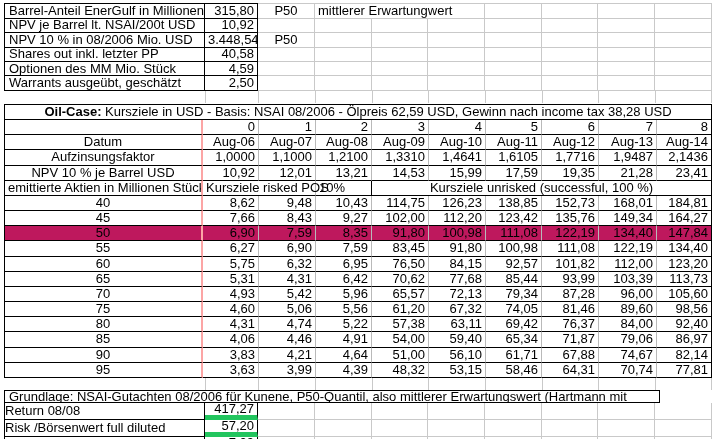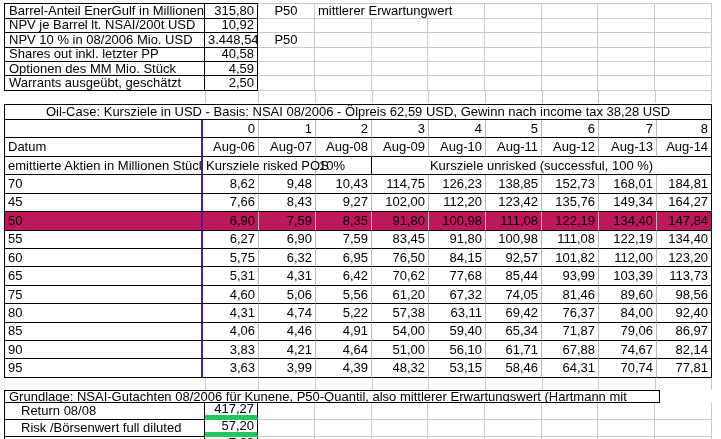--- a/index.html
+++ b/index.html
@@ -16,32 +16,32 @@
   #toptable td{border-right:1px solid #c9c9c9;border-bottom:1px solid #c9c9c9}
   #toptable tr:first-child td{border-top:1px solid #c9c9c9}
   #toptable td.lab{border-left:1px solid #000;border-right:1px solid #000;border-bottom:1px solid #000;padding-left:4px}
   #toptable td.val{border-right:1px solid #000;border-bottom:1px solid #000}
   #toptable tr:first-child td.lab,#toptable tr:first-child td.val{border-top:1px solid #000}
   .nob{border-right:none !important}
   .hlcell{background:#c6c6c6;border:2px solid #000 !important}
   
   #mt{left:4px;top:104px;width:708px;height:274px}
   #mt td{border-right:1px solid #b9b9b9;border-bottom:1px solid #000}
-  #mt td.mlab{border-left:1px solid #000;border-right:2px solid #4c1d95;text-align:left}
+  #mt td.mlab{border-left:1px solid #000;border-right:2px solid #fca5a5;text-align:center}
   #mt td.last{border-right:1px solid #000}
   #mt td.title{border:1px solid #000;text-align:center;height:16px}
   #mt td.posr{border-right:1px solid #000}
   #mt tr.hl td{background:#be185d}
-  .b{font-weight:normal}
+  .b{font-weight:bold}
   
   #grund{position:absolute;left:4px;top:390px;width:656px;height:13px;border:1px solid #000;
          box-sizing:border-box;padding:0 0 0 4px;overflow:hidden;line-height:11px}
   #bt{left:4px;top:403px;width:708px}
   #bt td{border-right:1px solid #c9c9c9;border-bottom:1px solid #c9c9c9;height:12px}
-  #bt td.lab{border-left:1px solid #000;border-right:1px solid #000;border-bottom:1px solid #000;padding-left:16px}
+  #bt td.lab{border-left:1px solid #000;border-right:1px solid #000;border-bottom:1px solid #000;padding-left:0}
   #bt td.val{border-right:1px solid #000;border-bottom:5px solid #22c55e}
   .stub{position:absolute;width:1px;height:12px;background:#c9c9c9}
 </style>
 </head>
 <body>
 
 <div class="page">
 
   <table id="toptable">
     <colgroup>
@@ -167,27 +167,51 @@
           <td class="num">Aug-07</td>
           <td class="num">Aug-08</td>
           <td class="num">Aug-09</td>
           <td class="num">Aug-10</td>
           <td class="num">Aug-11</td>
           <td class="num">Aug-12</td>
           <td class="num">Aug-13</td>
           <td class="num last">Aug-14</td>
         </tr>
         <tr>
+          <td class="mlab">Aufzinsungsfaktor</td>
+          <td class="num">1,0000</td>
+          <td class="num">1,1000</td>
+          <td class="num">1,2100</td>
+          <td class="num">1,3310</td>
+          <td class="num">1,4641</td>
+          <td class="num">1,6105</td>
+          <td class="num">1,7716</td>
+          <td class="num">1,9487</td>
+          <td class="num last">2,1436</td>
+        </tr>
+        <tr>
+          <td class="mlab">NPV 10 % je Barrel USD</td>
+          <td class="num">10,92</td>
+          <td class="num">12,01</td>
+          <td class="num">13,21</td>
+          <td class="num">14,53</td>
+          <td class="num">15,99</td>
+          <td class="num">17,59</td>
+          <td class="num">19,35</td>
+          <td class="num">21,28</td>
+          <td class="num last">23,41</td>
+        </tr>
+        <tr>
           <td class="mlab">emittierte Aktien in Millionen Stück</td>
           <td class="lt spill" colspan="2">Kursziele risked POS</td>
           <td class="lt posr">10%</td>
           <td class="ctr last" colspan="6">Kursziele unrisked (successful, 100 %)</td>
         </tr>
         <tr>
-          <td class="mlab">70</td>
+          <td class="mlab">40</td>
           <td class="num">8,62</td>
           <td class="num">9,48</td>
           <td class="num">10,43</td>
           <td class="num">114,75</td>
           <td class="num">126,23</td>
           <td class="num">138,85</td>
           <td class="num">152,73</td>
           <td class="num">168,01</td>
           <td class="num last">184,81</td>
         </tr>
@@ -243,20 +267,32 @@
           <td class="mlab">65</td>
           <td class="num">5,31</td>
           <td class="num">4,31</td>
           <td class="num">6,42</td>
           <td class="num">70,62</td>
           <td class="num">77,68</td>
           <td class="num">85,44</td>
           <td class="num">93,99</td>
           <td class="num">103,39</td>
           <td class="num last">113,73</td>
+        </tr>
+        <tr>
+          <td class="mlab">70</td>
+          <td class="num">4,93</td>
+          <td class="num">5,42</td>
+          <td class="num">5,96</td>
+          <td class="num">65,57</td>
+          <td class="num">72,13</td>
+          <td class="num">79,34</td>
+          <td class="num">87,28</td>
+          <td class="num">96,00</td>
+          <td class="num last">105,60</td>
         </tr>
         <tr>
           <td class="mlab">75</td>
           <td class="num">4,60</td>
           <td class="num">5,06</td>
           <td class="num">5,56</td>
           <td class="num">61,20</td>
           <td class="num">67,32</td>
           <td class="num">74,05</td>
           <td class="num">81,46</td>

